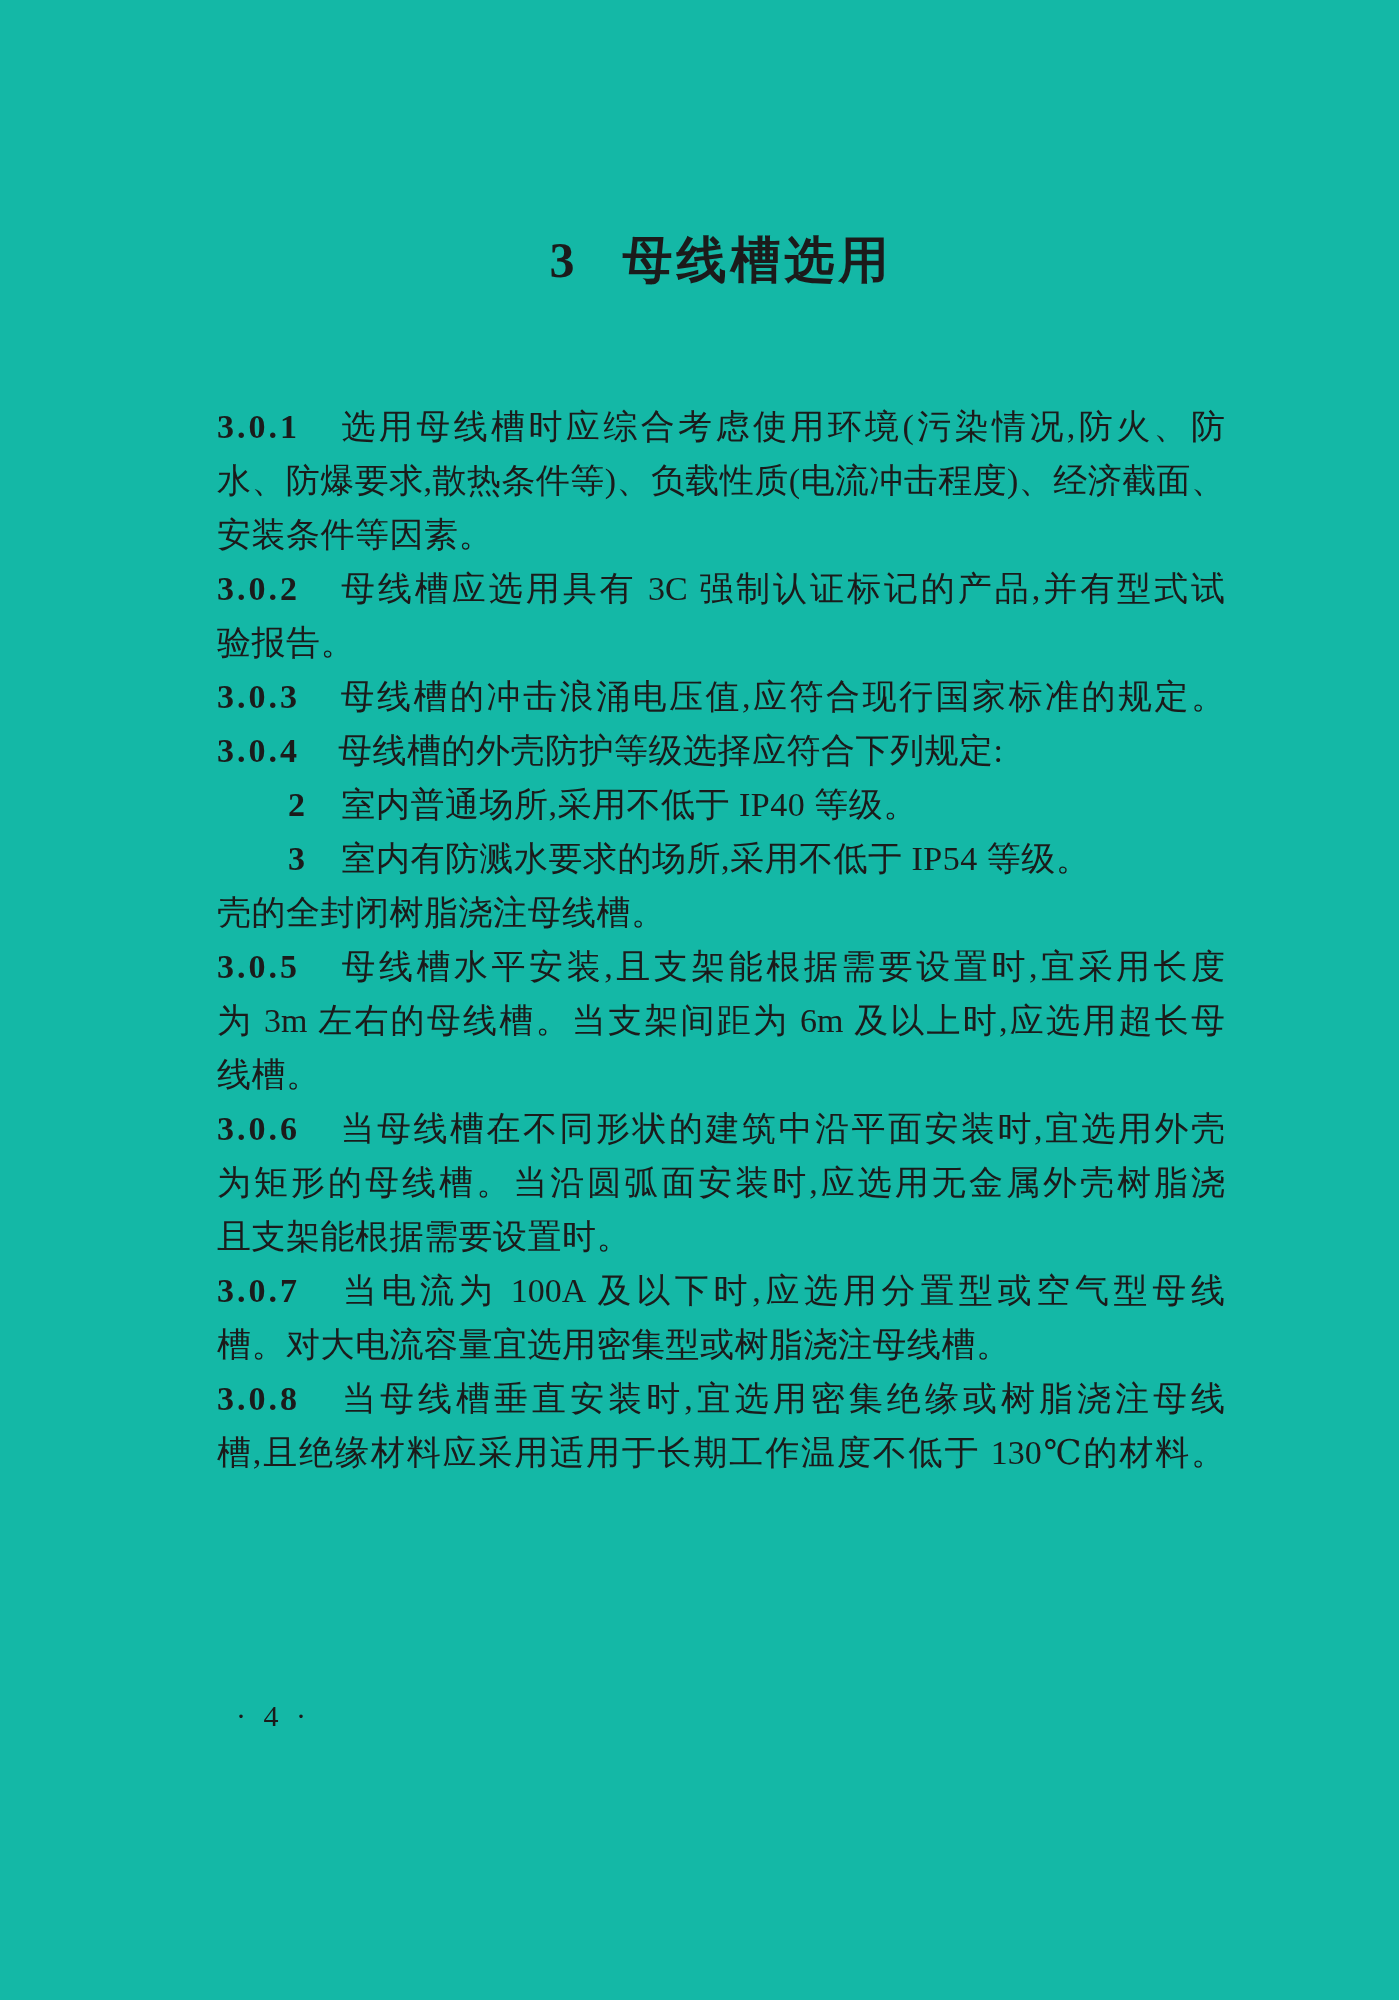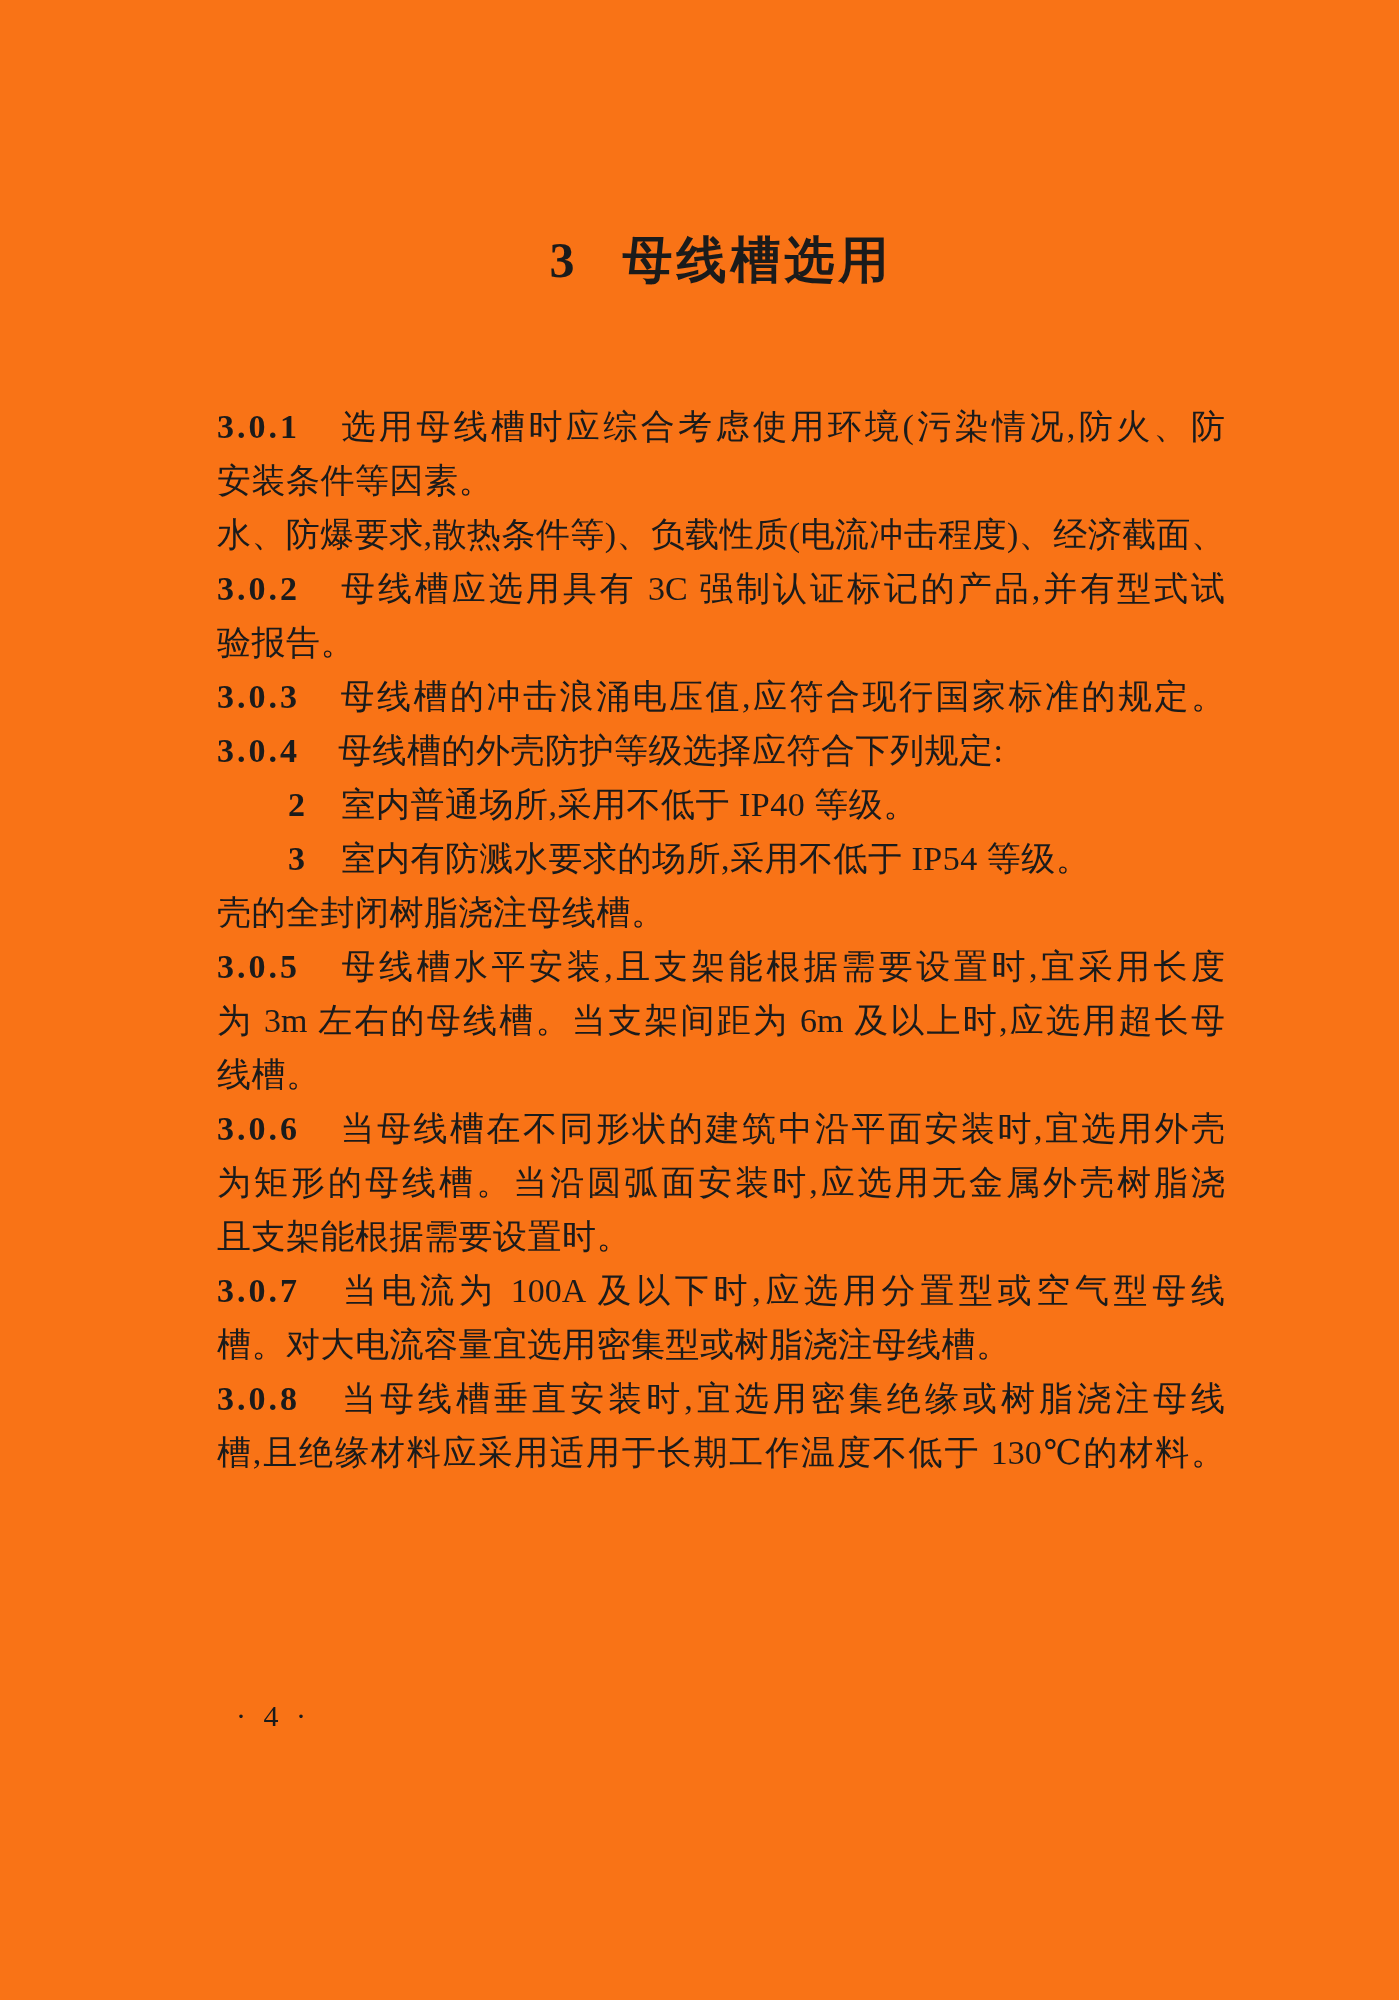--- a/index.html
+++ b/index.html
@@ -4,21 +4,21 @@
 <style>
   html, body {
     margin: 0;
     padding: 0;
     background: #e8e8e8;
   }
   .page {
     position: relative;
     width: 1399px;
     height: 2000px;
-    background: #f97316;
+    background: #14b8a6;
     overflow: hidden;
     font-family: "Liberation Serif", "DejaVu Serif", serif;
     color: #1b1b1b;
   }
   .chapter-title {
     position: absolute;
     top: 232px;
     left: 217px;
     width: 1008px;
     text-align: center;
@@ -82,22 +82,22 @@
 <body>
 
 <div class="page">
 
   <div class="chapter-title">
     <span class="title-num">3</span><span class="title-text">母线槽选用</span>
   </div>
 
   <div class="doc-body">
       <div class="line clause justify"><span class="num">3.0.1</span><span>选用母线槽时应综合考虑使用环境(污染情况,防火、防</span></div>
+      <div class="line flush justify"><span>水、防爆要求,散热条件等)、负载性质(电流冲击程度)、经济截面、</span></div>
       <div class="line flush"><span>安装条件等因素。</span></div>
-      <div class="line flush justify"><span>水、防爆要求,散热条件等)、负载性质(电流冲击程度)、经济截面、</span></div>
       <div class="line clause justify"><span class="num">3.0.2</span><span>母线槽应选用具有 3C 强制认证标记的产品,并有型式试</span></div>
       <div class="line flush"><span>验报告。</span></div>
       <div class="line clause justify"><span class="num">3.0.3</span><span>母线槽的冲击浪涌电压值,应符合现行国家标准的规定。</span></div>
       <div class="line clause"><span class="num">3.0.4</span><span>母线槽的外壳防护等级选择应符合下列规定:</span></div>
       <div class="line item"><span class="num">2</span><span>室内普通场所,采用不低于 IP40 等级。</span></div>
       <div class="line item"><span class="num">3</span><span>室内有防溅水要求的场所,采用不低于 IP54 等级。</span></div>
       <div class="line flush"><span>壳的全封闭树脂浇注母线槽。</span></div>
       <div class="line clause justify"><span class="num">3.0.5</span><span>母线槽水平安装,且支架能根据需要设置时,宜采用长度</span></div>
       <div class="line flush justify"><span>为 3m 左右的母线槽。当支架间距为 6m 及以上时,应选用超长母</span></div>
       <div class="line flush"><span>线槽。</span></div>

